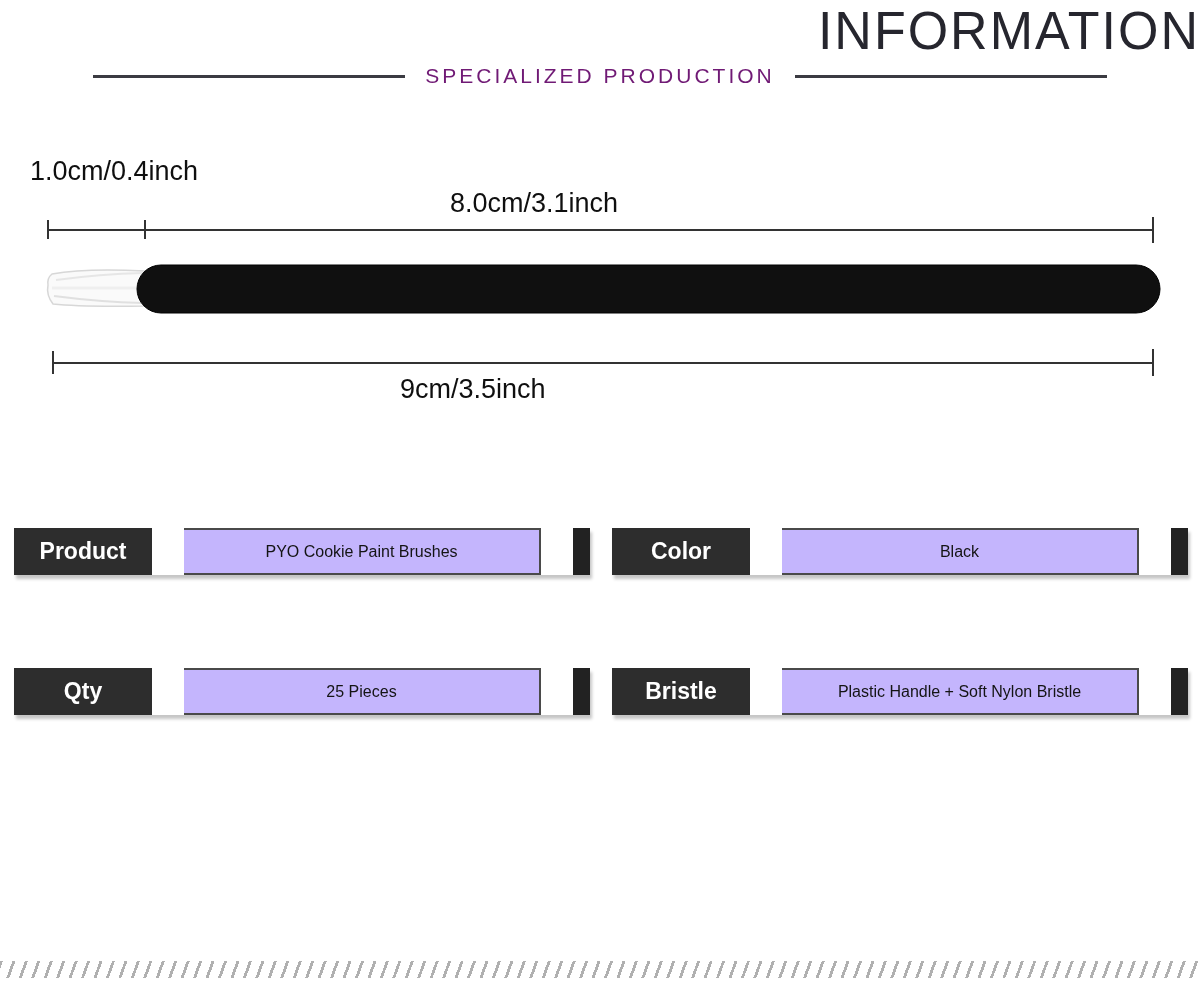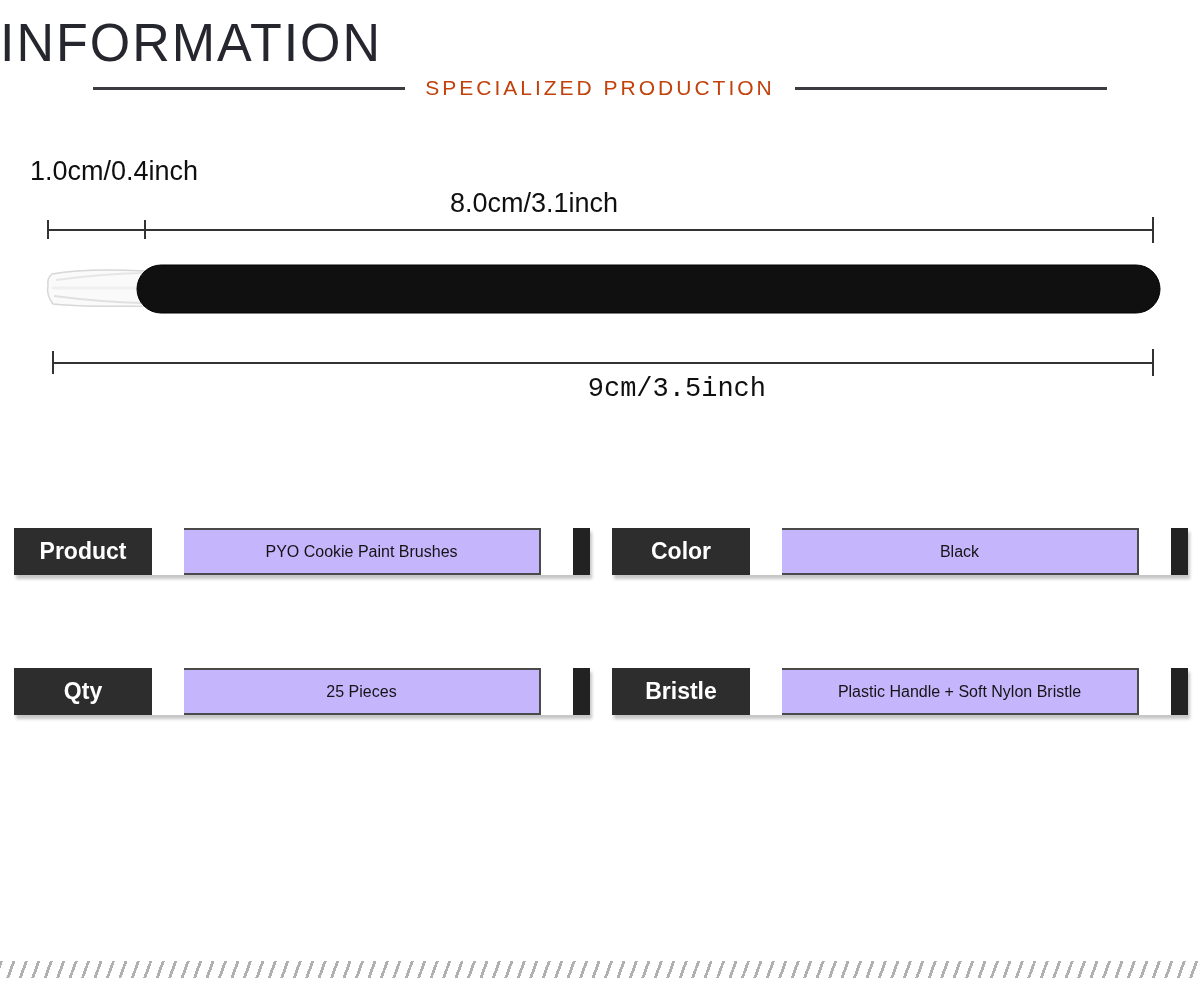--- a/index.html
+++ b/index.html
@@ -2,39 +2,39 @@
 <html><head>
 <meta charset="utf-8">
 <style>
   html,body{margin:0;padding:0;}
   body{
     width:1200px;height:984px;position:relative;background:#ffffff;
     font-family:"Liberation Sans",sans-serif;overflow:hidden;
   }
 
   
-  .header{position:absolute;top:0;left:0;width:1200px;text-align:left;margin-top:12px;}
+  .header{position:absolute;top:0;left:0;width:1200px;text-align:right;}
   .title{
     margin-top:2px;font-size:52px;line-height:56px;color:#26262e;
     letter-spacing:2px;font-weight:500;transform:scaleY(1.03);
   }
   .subtitle-row{
     margin-top:6px;display:flex;align-items:center;justify-content:center;
   }
   .subtitle-line{width:312px;height:3px;background:#3b3b42;}
   .subtitle{
-    margin:0 20px;font-size:21px;letter-spacing:3px;color:#c2410c;font-weight:500;
+    margin:0 20px;font-size:21px;letter-spacing:3px;color:#701a75;font-weight:500;
     white-space:nowrap;
   }
 
   
   .dim-label{position:absolute;font-size:27px;color:#0f0f0f;white-space:nowrap;}
   .dim-label-tip{left:30px;top:156px;}
   .dim-label-handle{left:450px;top:188px;width:382px;}
-  .dim-label-total{left:400px;top:374px;width:366px;text-align:right;font-family:Liberation Mono, monospace;}
+  .dim-label-total{left:400px;top:374px;width:366px;text-align:left;}
 
   .measure-line{position:absolute;height:2px;background:#333333;}
   .line-top{left:48px;top:229px;width:1105px;}
   .line-bottom{left:53px;top:362px;width:1100px;}
   .tick{position:absolute;width:2px;background:#333333;}
   .tick-top-left{left:47px;top:220px;height:19px;}
   .tick-top-mid{left:144px;top:220px;height:19px;}
   .tick-top-right{left:1152px;top:217px;height:26px;}
   .tick-bot-left{left:52px;top:351px;height:23px;}
   .tick-bot-right{left:1152px;top:349px;height:27px;}

